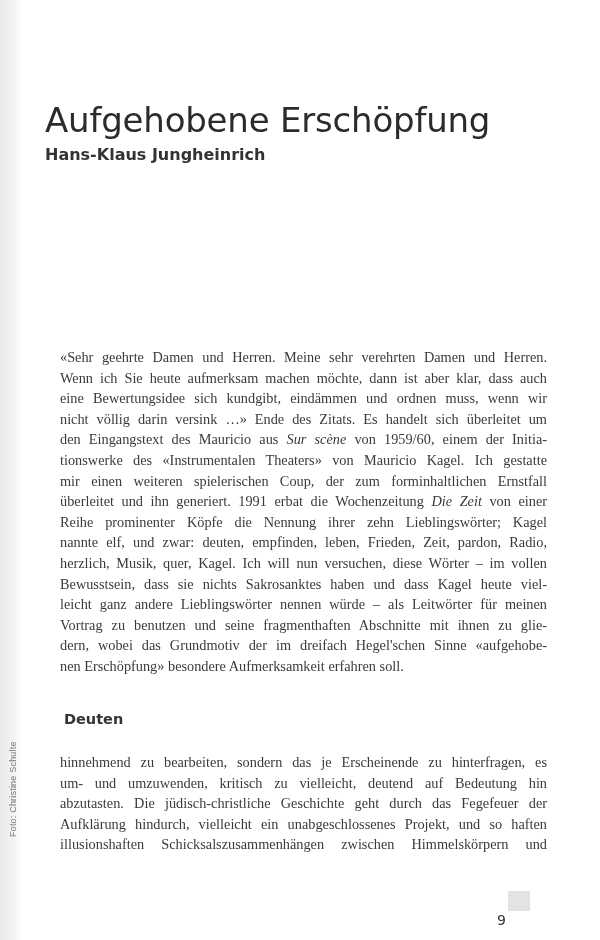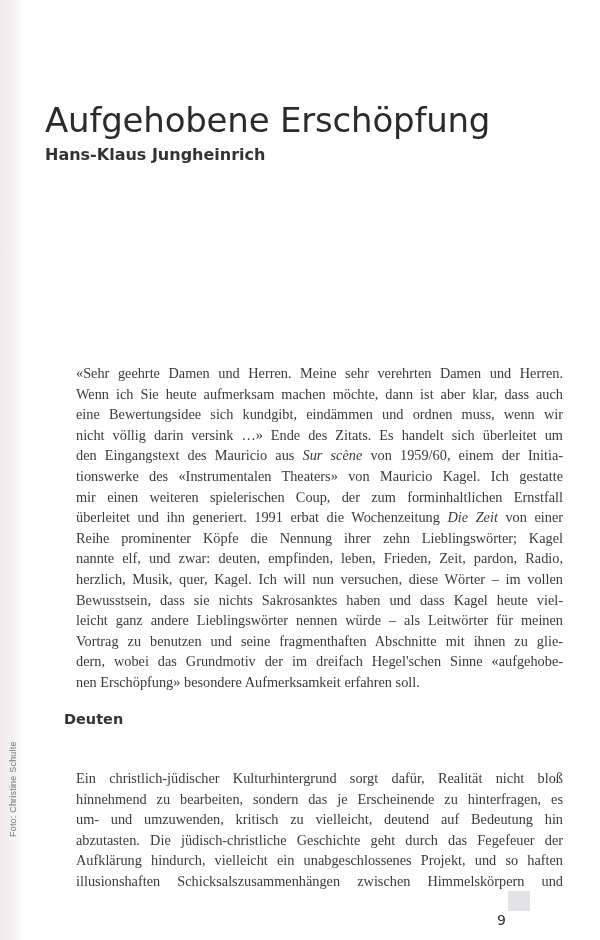--- a/index.html
+++ b/index.html
@@ -22,21 +22,21 @@
       font-family: "DejaVu Sans", sans-serif; font-weight: normal;
       font-size: 34px; color: #2b2b2b; letter-spacing: -0.2px; margin: 0;
     }
     .author {
       position: absolute; left: 45px; top: 145px;
       font-family: "DejaVu Sans", sans-serif; font-size: 16px; color: #333; margin: 0;
     }
     .body-text {
       position: absolute; left: 60px; width: 487px;
       font-family: "Liberation Serif", serif; font-size: 14.3px; line-height: 20.6px;
-      color: #3a3a3a; text-align: justify; margin: 16px;
+      color: #3a3a3a; text-align: justify; margin: 0;
     }
     .body-text .line { display: block; text-align-last: justify; white-space: nowrap; }
     .body-text .line.last { text-align-last: left; }
     .p1 { top: 347px; }
     .p2 { top: 752px; }
     .section-heading {
       position: absolute; left: 60px; top: 707px;
       font-family: "DejaVu Sans", sans-serif; font-size: 14.5px; color: #333; margin: 4px;
     }
     .page-number {
@@ -73,21 +73,20 @@
   <span class="line">Bewusstsein, dass sie nichts Sakrosanktes haben und dass Kagel heute viel-</span>
   <span class="line">leicht ganz andere Lieblingswörter nennen würde – als Leitwörter für meinen</span>
   <span class="line">Vortrag zu benutzen und seine fragmenthaften Abschnitte mit ihnen zu glie-</span>
   <span class="line">dern, wobei das Grundmotiv der im dreifach Hegel'schen Sinne «aufgehobe-</span>
   <span class="line last">nen Erschöpfung» besondere Aufmerksamkeit erfahren soll.</span>
 </p>
 
 <h3 class="section-heading">Deuten</h3>
 
 <p class="body-text p2">
-  <span class="line">Ein christlich-jüdischer Kulturhintergrund sorgt dafür, Realität nicht bloß</span>
   <span class="line">hinnehmend zu bearbeiten, sondern das je Erscheinende zu hinterfragen, es</span>
   <span class="line">um- und umzuwenden, kritisch zu vielleicht, deutend auf Bedeutung hin</span>
   <span class="line">abzutasten. Die jüdisch-christliche Geschichte geht durch das Fegefeuer der</span>
   <span class="line">Aufklärung hindurch, vielleicht ein unabgeschlossenes Projekt, und so haften</span>
   <span class="line">illusionshaften Schicksalszusammenhängen zwischen Himmelskörpern und</span>
 </p>
 
 <div class="corner-box"></div>
 <div class="page-number">9</div>
 

